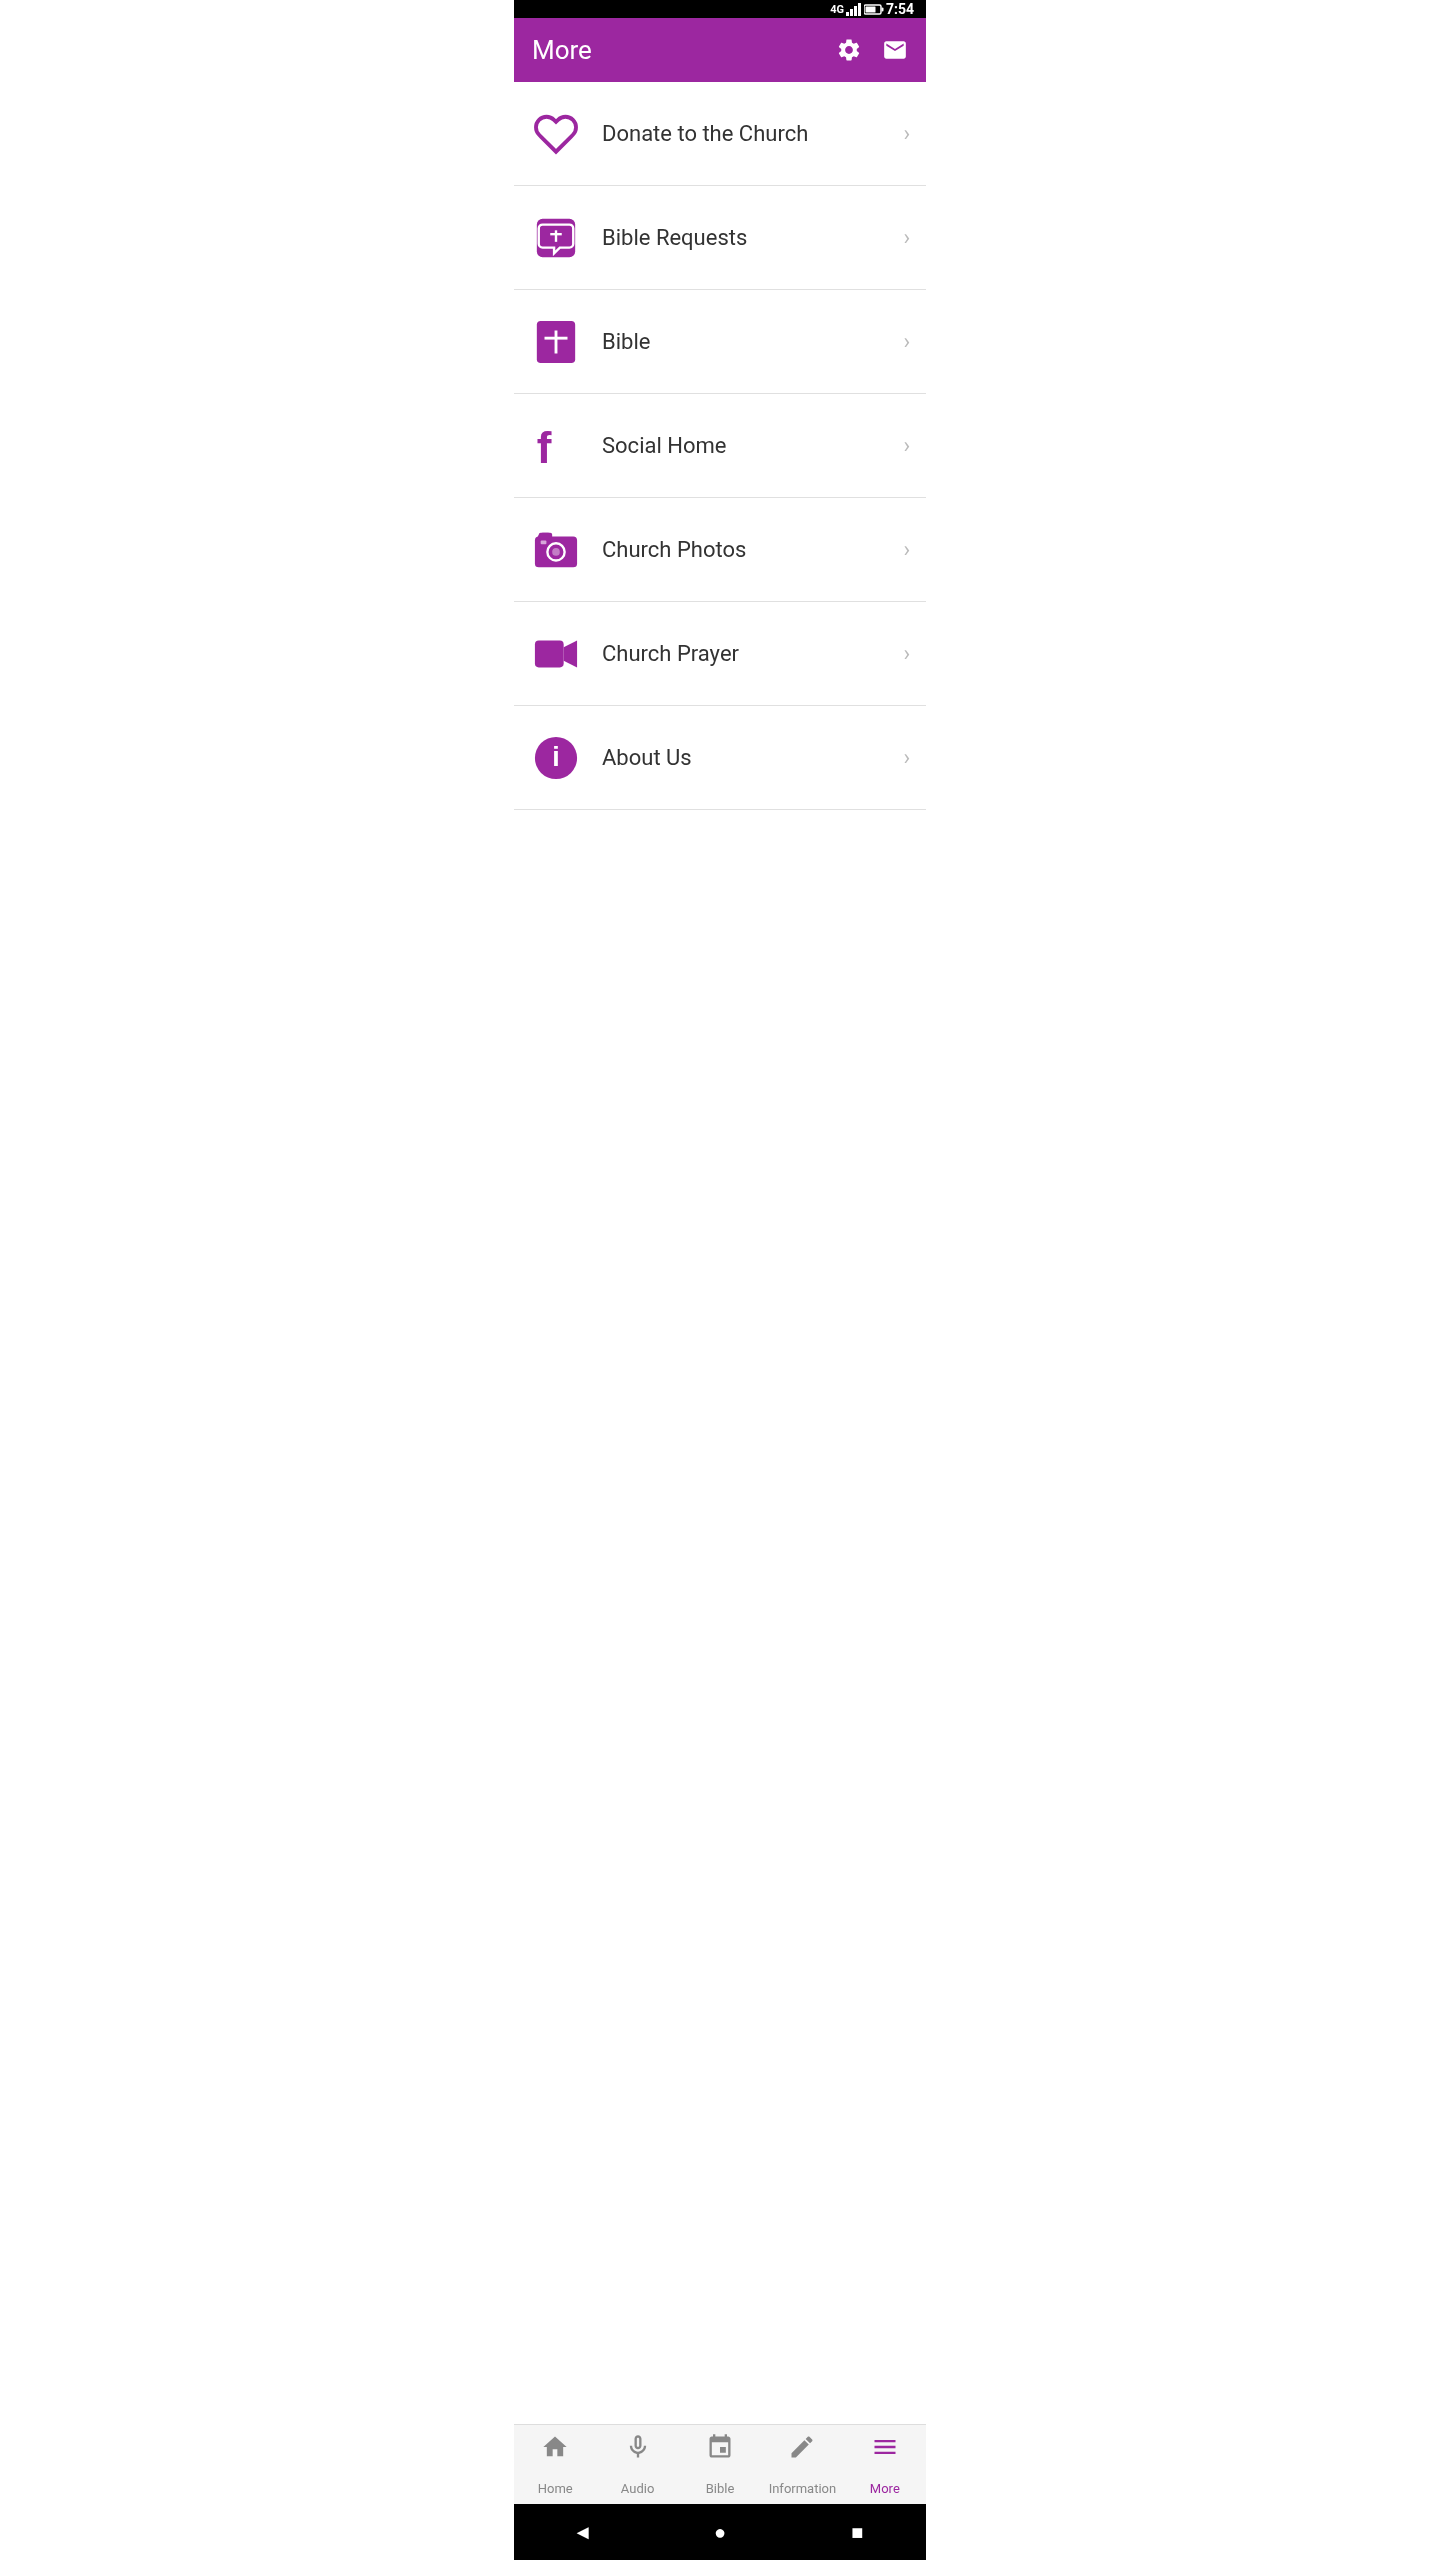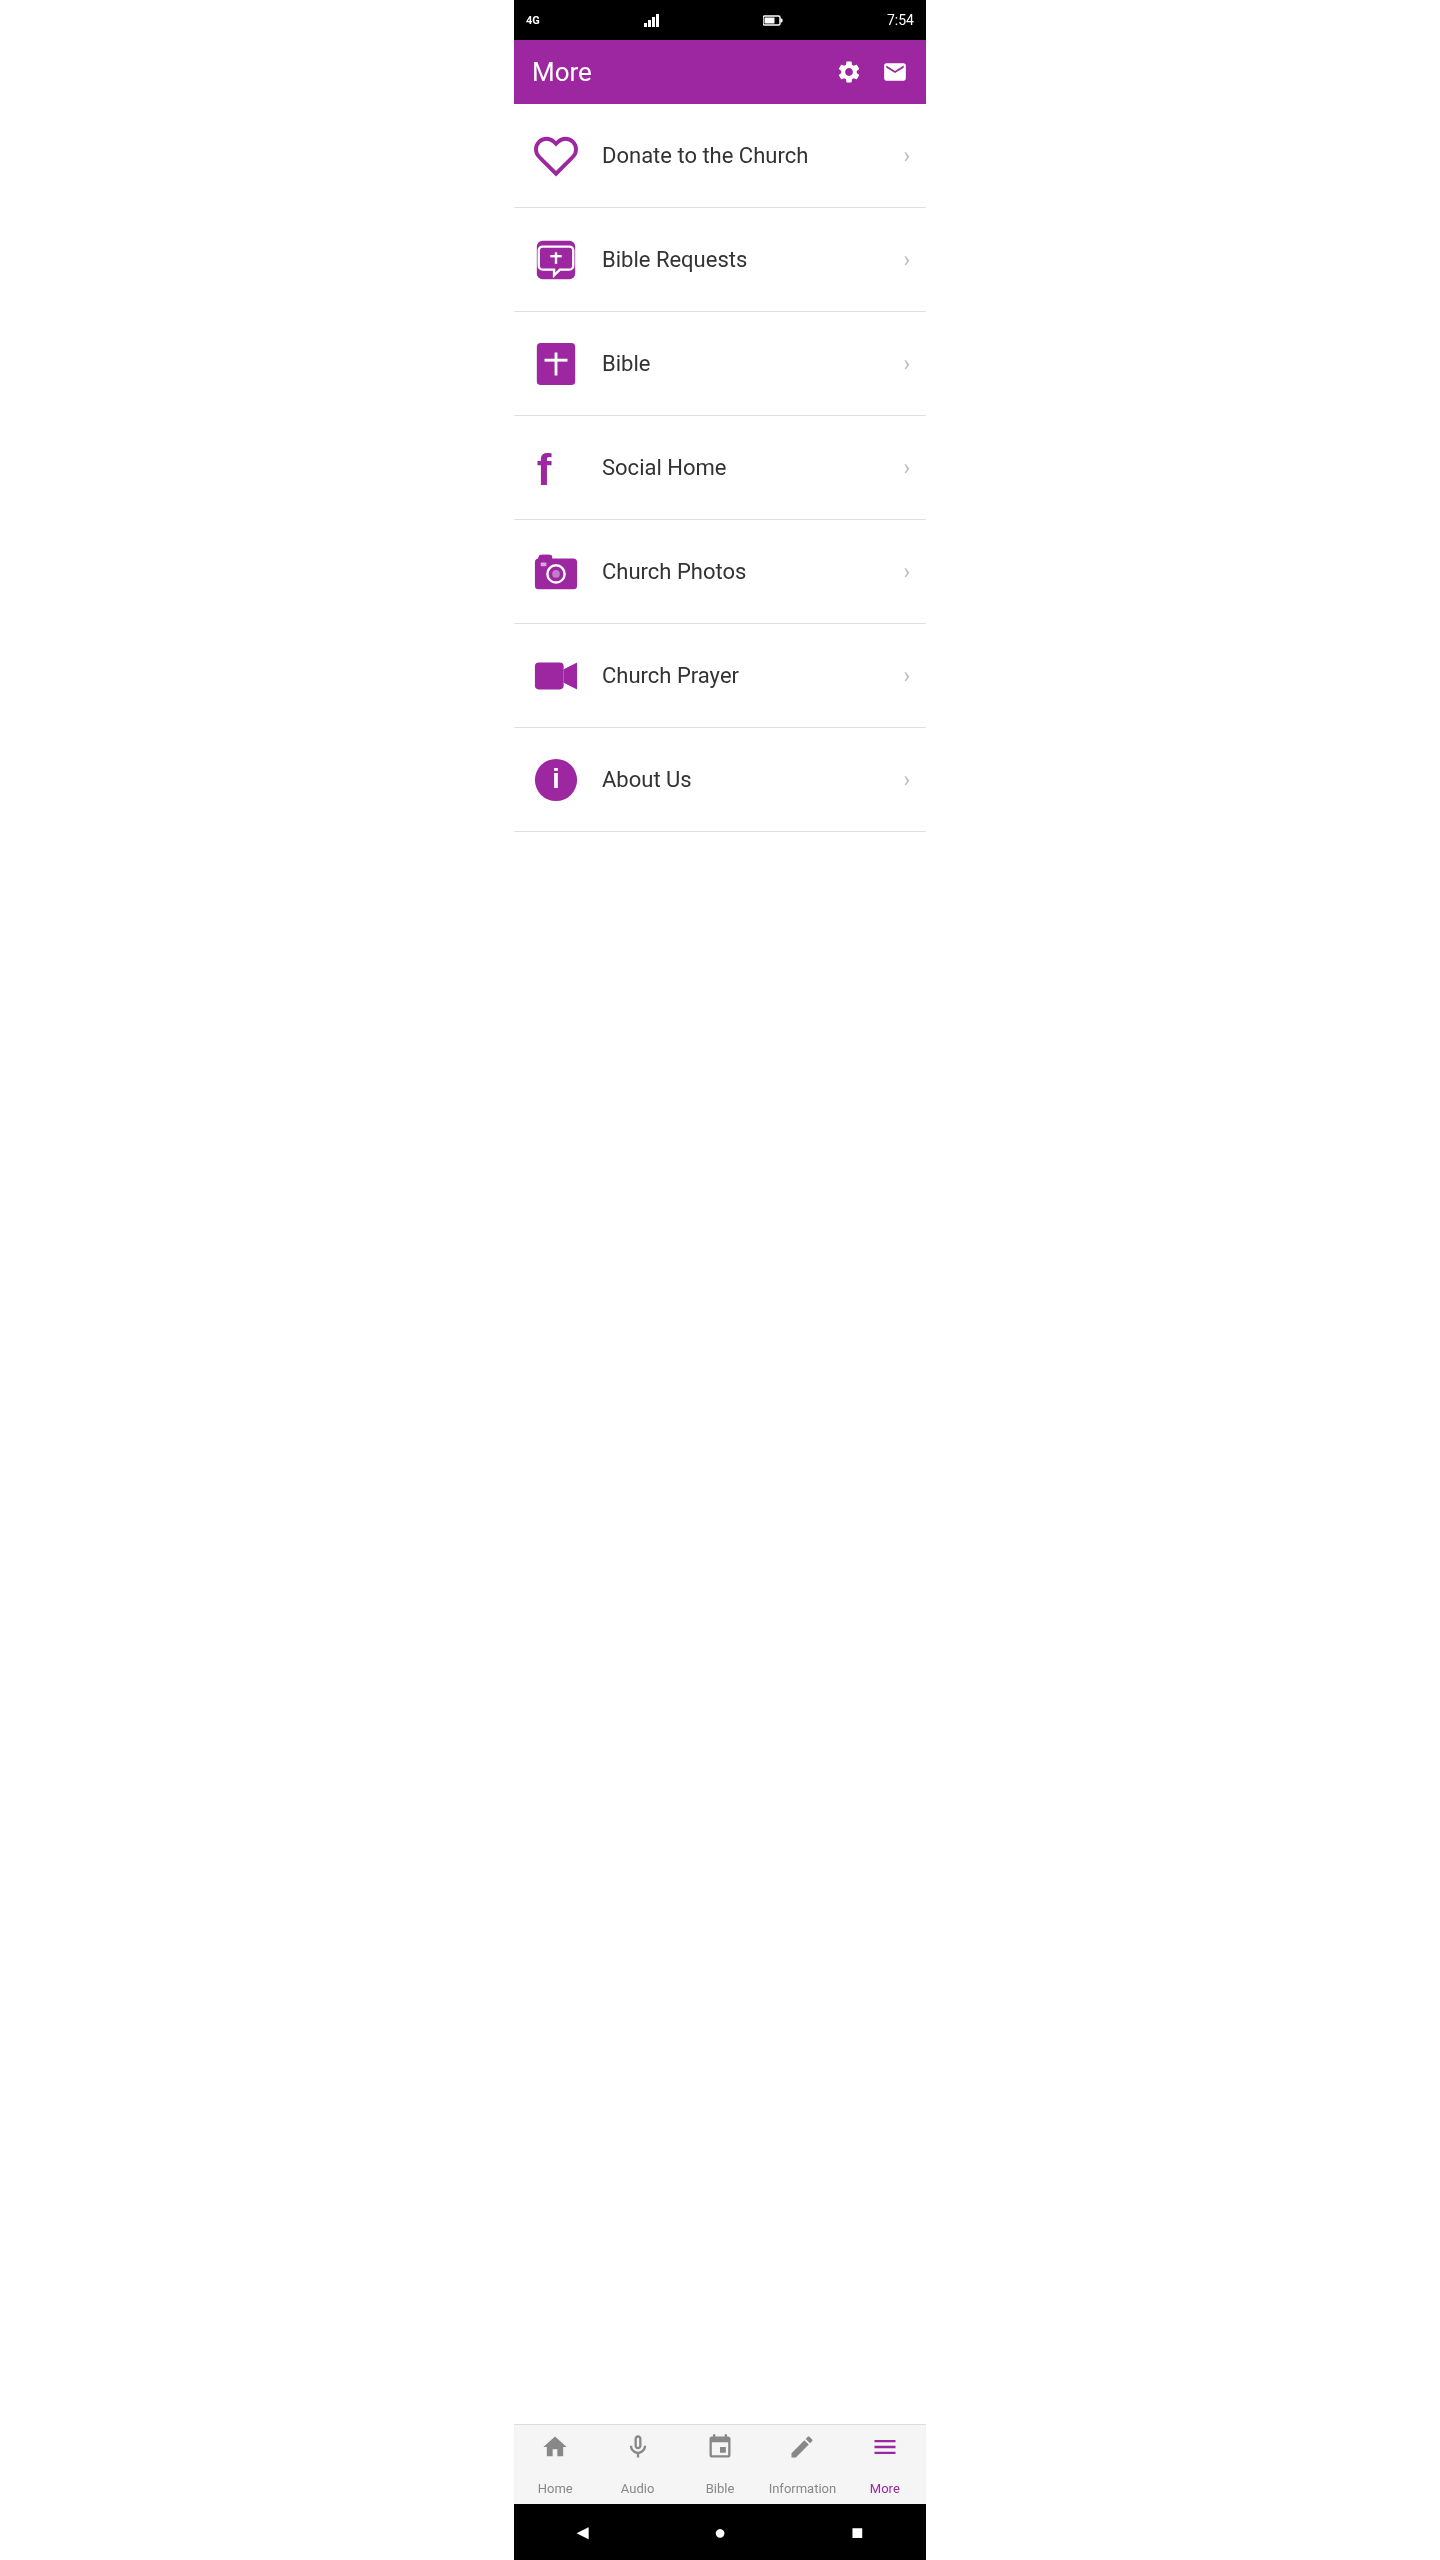--- a/index.html
+++ b/index.html
@@ -11,31 +11,31 @@
       font-family: 'Roboto', Arial, sans-serif;
       background: #fff;
       display: flex;
       flex-direction: column;
       margin: 0 auto;
     }
 
     
     .status-bar {
       background: #000;
-      height: 40px;
-      display: flex;
-      align-items: center;
-      justify-content: space-between;
+      height: 18px;
+      display: flex;
+      align-items: center;
+      justify-content: flex-end;
       padding: 0 12px;
       gap: 2px;
     }
     .status-bar .time {
       color: #fff;
       font-size: 14px;
-      font-weight: normal;
+      font-weight: bold;
     }
     .status-4g {
       color: #fff;
       font-size: 11px;
       font-weight: bold;
     }
 
     
     .header {
       background: #9c27a0;

